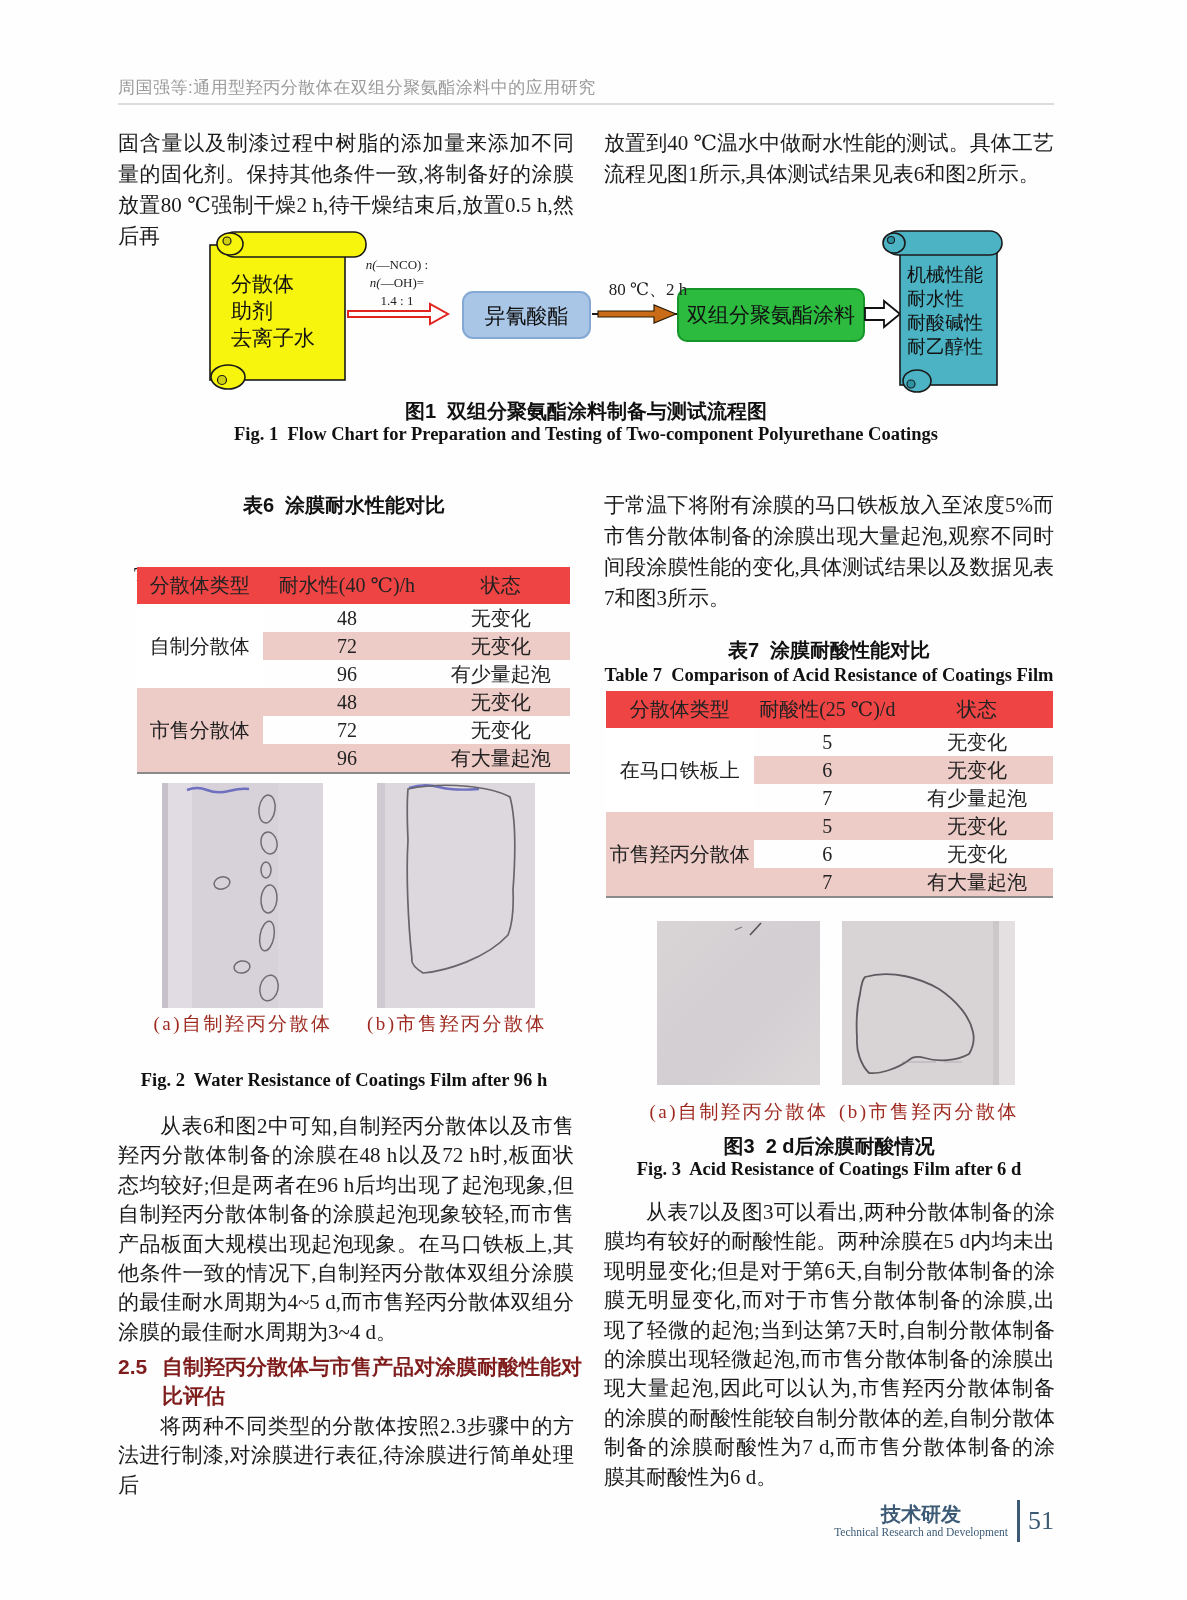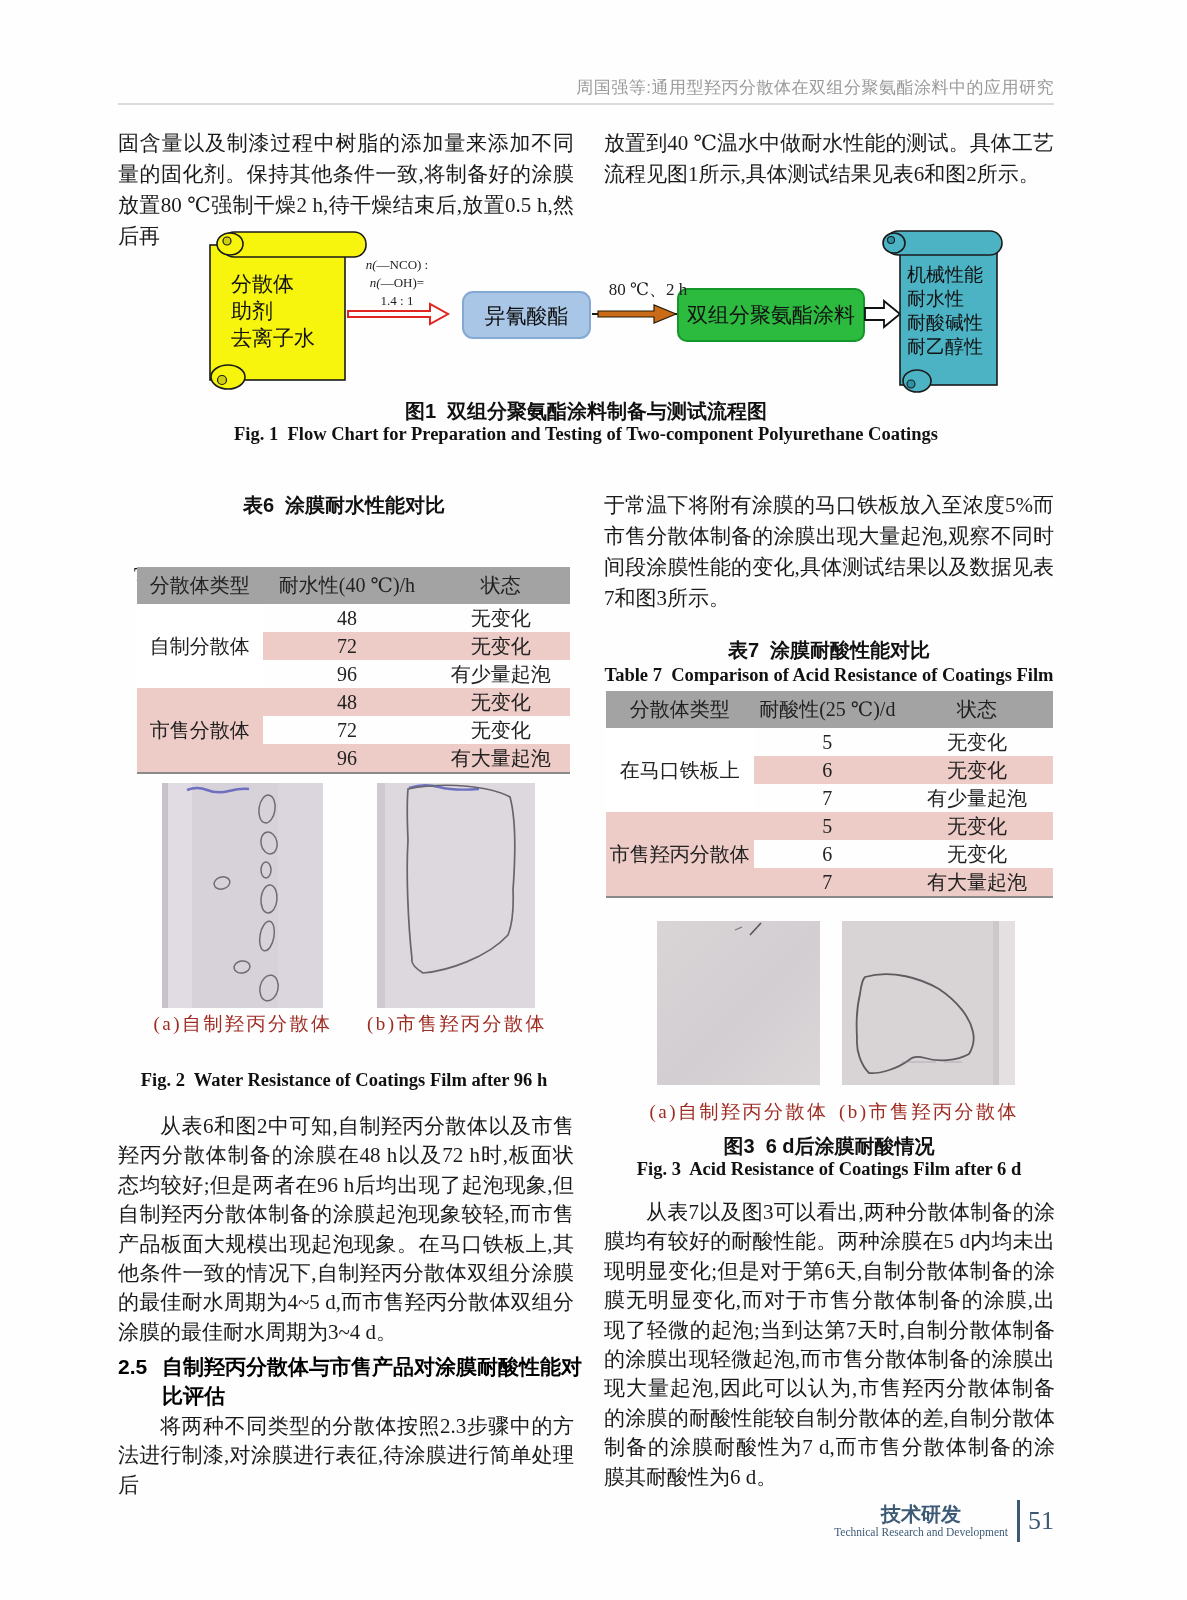--- a/index.html
+++ b/index.html
@@ -1,20 +1,20 @@
 <!DOCTYPE html>
 <html><head>
 <meta charset="utf-8">
 <style>
   html,body{margin:0;padding:0;background:#ffffff;}
   .page{position:relative;width:1187px;height:1600px;background:#fefefe;overflow:hidden;
         font-family:"Liberation Serif","DejaVu Serif",serif;color:#1c1c1c;}
 
   
-  .running-head{position:absolute;top:76px;left:118px;width:936px;text-align:right;
+  .running-head{position:absolute;top:76px;left:118px;width:936px;
     font-family:"Liberation Sans","DejaVu Sans",sans-serif;font-size:17px;color:#9a9a9a;letter-spacing:.5px;}
   .head-rule{position:absolute;top:103px;left:118px;width:936px;height:2px;background:#dcdcdc;}
 
   
   .par{position:absolute;font-size:21px;line-height:31px;text-align:justify;text-justify:inter-character;
        word-break:break-all;color:#1a1a1a;}
   .par.tight{line-height:29.4px;}
   .indent{text-indent:2em;}
 
   
@@ -44,21 +44,21 @@
   .t7cn{top:637px;left:604px;width:450px;}
   .t7en{top:665px;left:604px;width:450px;}
   .fig3-cn{top:1133px;left:604px;width:450px;}
   .fig3-en{top:1159px;left:604px;width:450px;}
 
   
   table.data-table{position:absolute;border-collapse:collapse;table-layout:fixed;
       font-size:20px;color:#222;border-bottom:2px solid #8a8a8a;}
   table.t6{top:567px;left:137px;width:433px;}
   table.t7{top:691px;left:606px;width:447px;}
-  .data-table th{background:#a3a3a3;font-weight:normal;height:31px;text-align:center;padding:3px;}
+  .data-table th{background:#ef4444;font-weight:normal;height:31px;text-align:center;padding:3px;}
   .data-table td{height:28px;text-align:center;padding:0;}
   tr.pink td{background:#edcbc6;}
   td.grp-pink{background:#edcbc6 !important;}
   td.grp-white{background:#ffffff !important;}
 
   
   .photo{position:absolute;}
   .photo svg{position:absolute;left:0;top:0;}
   .fig2a{top:783px;left:162px;width:161px;height:225px;
      background:linear-gradient(90deg,#c7c1cb 0 6px,#e1dce4 6px 30px,#d7d2da 30px 72%,#dbd6de 72% 100%);}
@@ -70,21 +70,21 @@
      background:linear-gradient(90deg,#d8d4d6 0 87%,#ccc8ca 87% 91%,#e4e0e2 91% 100%);}
   .photo-label{position:absolute;font-size:19px;color:#9e2a20;letter-spacing:2.5px;text-align:center;white-space:nowrap;}
   .la2{top:1011px;left:152px;width:182px;}
   .lb2{top:1011px;left:366px;width:182px;}
   .la3{top:1099px;left:644px;width:190px;}
   .lb3{top:1099px;left:834px;width:190px;}
 
   
   .sec-head{position:absolute;top:1352px;left:118px;width:464px;display:flex;
      font-family:"Liberation Sans","DejaVu Sans",sans-serif;font-weight:bold;font-size:21px;
-     line-height:29px;color:#000000;justify-content:flex-end;}
+     line-height:29px;color:#7f1d1d;justify-content:flex-end;}
   .sec-num{width:44px;flex:0 0 44px;}
   .sec-title{flex:1;}
 
   
   .footer{position:absolute;top:1500px;right:133px;display:flex;align-items:center;color:#3c5a75;}
   .f-labels{text-align:center;margin-right:9px;}
   .f-cn{font-family:"Liberation Sans","DejaVu Sans",sans-serif;font-weight:bold;font-size:20px;line-height:22px;}
   .f-en{font-size:11.5px;line-height:14px;}
   .f-bar{width:3px;height:42px;background:#3c5a75;margin-right:8px;}
   .f-page{font-size:26px;}
@@ -298,21 +298,21 @@
   <div class="photo fig3b">
     <svg width="173" height="164" viewBox="0 0 173 164">
       <path d="M23,56 C50,48 80,58 97,68 C115,80 128,96 131,111 C133,120 130,128 127,133
                C115,140 95,141 83,137 C76,135 70,136 67,139 C55,148 38,153 27,152
                C19,144 14,130 15,117 C14,100 15,85 18,73 C19,65 20,59 23,56 Z" fill="none" stroke="#5d5b60" stroke-width="1.8"></path>
       <path d="M60,141 h34 m8,0 h18" fill="none" stroke="#8a868c" stroke-width="1" opacity="0.5"></path>
     </svg>
   </div>
   <div class="photo-label la3">(a)自制羟丙分散体</div>
   <div class="photo-label lb3">(b)市售羟丙分散体</div>
-  <div class="cap-cn fig3-cn">图3  6 d后涂膜耐酸情况</div>
+  <div class="cap-cn fig3-cn">图3  2 d后涂膜耐酸情况</div>
   <div class="cap-en fig3-en">Fig. 3  Acid Resistance of Coatings Film after 6 d</div>
 
   <div class="par tight p-right2 indent">从表7以及图3可以看出,两种分散体制备的涂膜均有较好的耐酸性能。两种涂膜在5 d内均未出现明显变化;但是对于第6天,自制分散体制备的涂膜无明显变化,而对于市售分散体制备的涂膜,出现了轻微的起泡;当到达第7天时,自制分散体制备的涂膜出现轻微起泡,而市售分散体制备的涂膜出现大量起泡,因此可以认为,市售羟丙分散体制备的涂膜的耐酸性能较自制分散体的差,自制分散体制备的涂膜耐酸性为7 d,而市售分散体制备的涂膜其耐酸性为6 d。</div>
 
   <div class="footer">
     <div class="f-labels">
       <div class="f-cn">技术研发</div>
       <div class="f-en">Technical Research and Development</div>
     </div>
     <div class="f-bar"></div>

